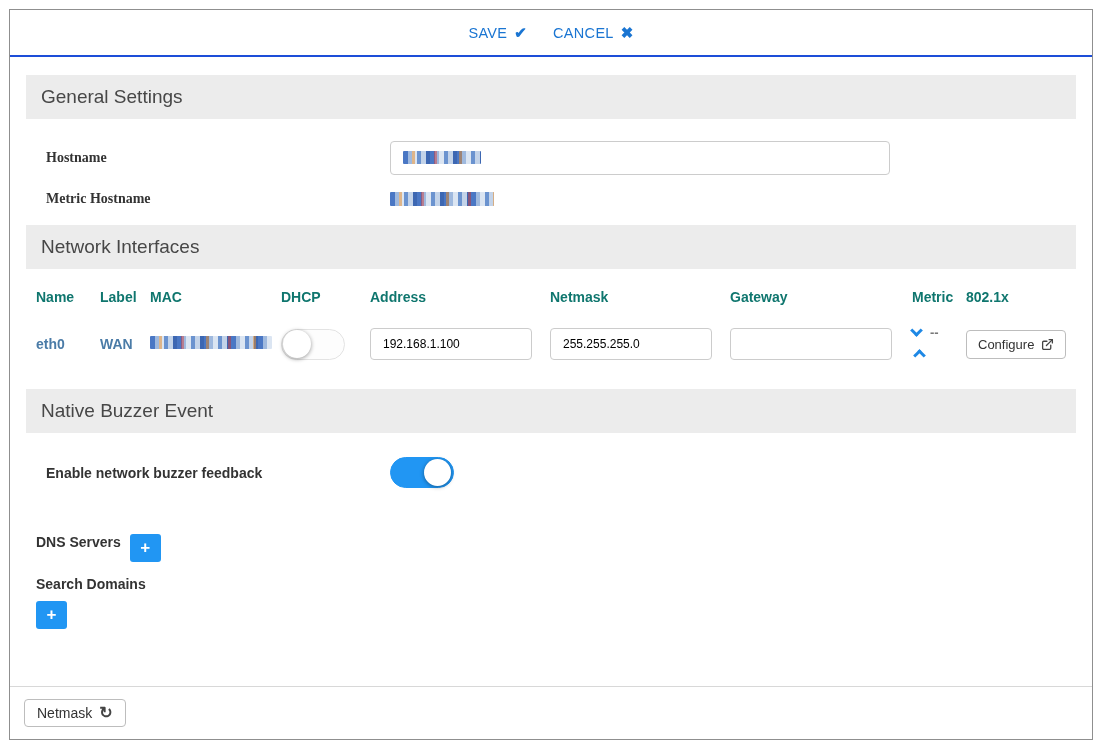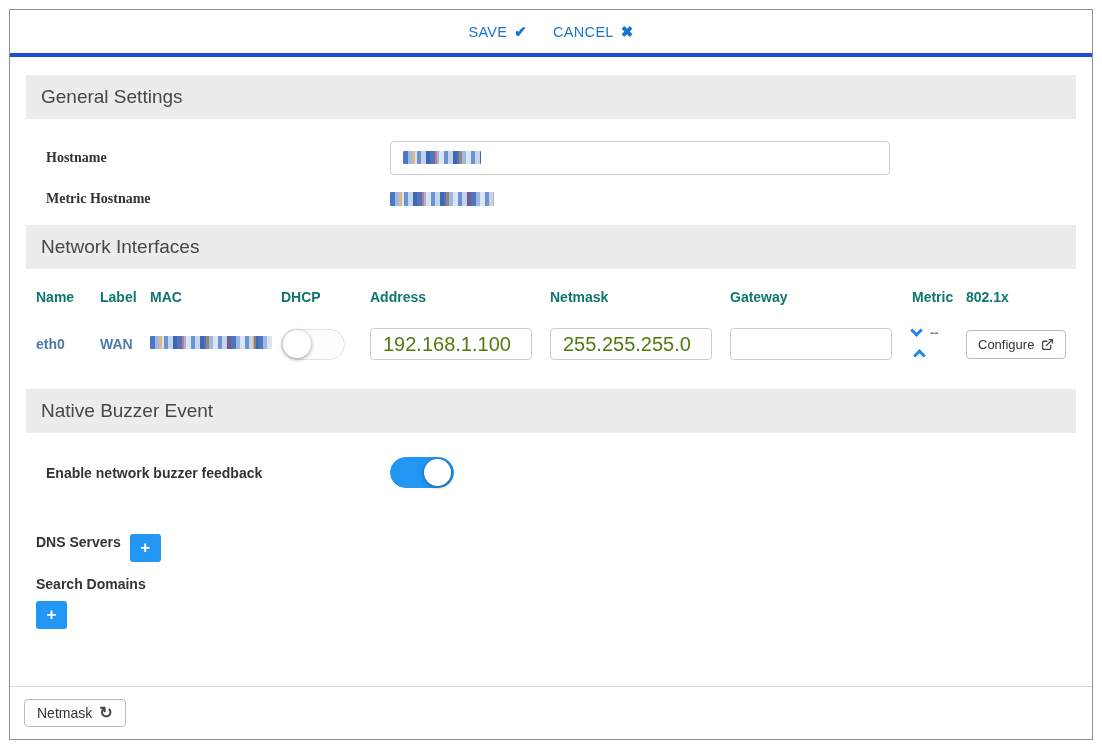--- a/index.html
+++ b/index.html
@@ -7,41 +7,41 @@
     width: 1102px; height: 749px; background: #fff;
     font-family: "Liberation Sans", sans-serif; overflow: hidden;
   }
   .frame {
     position: absolute; left: 9px; top: 9px; width: 1084px; height: 731px;
     border: 1px solid #8f8f8f; background: #fff; display: flex; flex-direction: column;
   }
   
   .toolbar {
     height: 47px; flex: 0 0 47px; display: flex; align-items: center; justify-content: center;
-    gap: 26px; border-bottom: 4px solid #1d4ed8;
+    gap: 26px; border-bottom: 2px solid #1d4ed8;
   }
   .tool-btn {
     display: inline-flex; align-items: center; gap: 7px; color: #1a75d2;
     font-size: 14.5px; font-weight: 500; letter-spacing: .3px; cursor: pointer;
     background: none; border: none; font-family: inherit;
   }
   .tool-btn .glyph { font-size: 15px; font-weight: bold; }
   
   .content { padding: 18px 16px 0; flex: 1 1 auto; }
   .sec-head {
     background: #ececec; color: #474747; font-size: 19px; padding: 11px 15px;
   }
   .sec-body { background: #fff; }
   .form-row { display: flex; align-items: center; }
   .lbl { font-weight: bold; font-size: 14px; color: #333; }
   .form-row .lbl { flex: 0 0 354px; padding-left: 10px; }
   
   .txt {
     height: 34px; border: 1px solid #ccc; border-radius: 4px; padding: 0 12px;
-    font-size: 20px; color: #4d7c0f; font-family: inherit; background: #fff;
+    font-size: 12px; color: #000000; font-family: inherit; background: #fff;
   }
   .host-input { width: 500px; }
   .input-wrap { position: relative; display: inline-block; }
   
   .redact {
     display: inline-block; height: 13px; border-radius: 1px; position: relative;
     background: repeating-linear-gradient(90deg,
       #4a77c4 0 5px, #9fb9de 5px 9px, #dbe5f2 9px 14px,
       #6b93cf 14px 18px, #c3d3e9 18px 23px, #3d67b2 23px 27px);
   }

